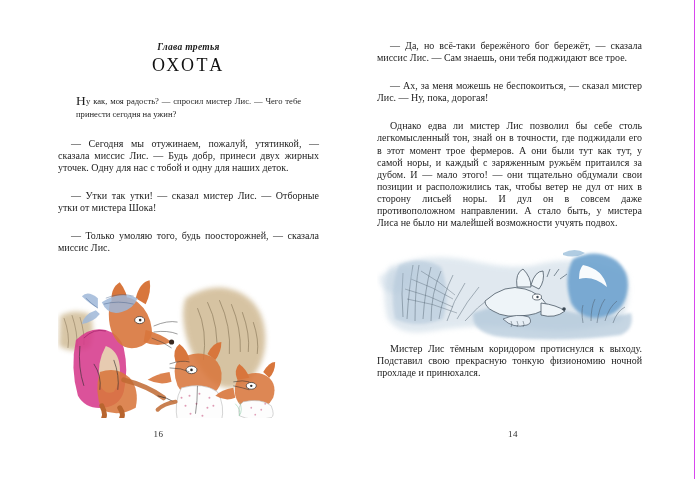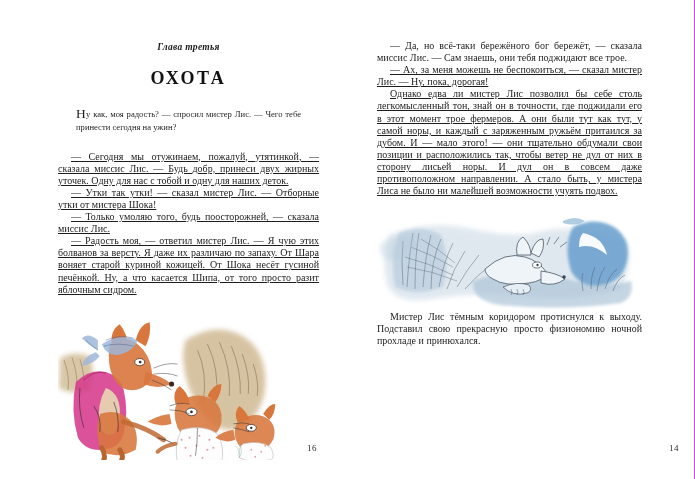--- a/index.html
+++ b/index.html
@@ -38,61 +38,61 @@
     font-style: italic;
     font-weight: bold;
     font-size: 9.5px;
     letter-spacing: 0.3px;
     margin: 18px 0 0 0;
     color: #1b1b1b;
   }
   .chapter-title {
     text-align: center;
     font-size: 18px;
-    font-weight: bold;
+    font-weight: normal;
     letter-spacing: 2.6px;
-    margin: 16px 0 0 0;
+    margin: 3px 0 0 0;
     color: #111111;
   }
 
   .body-text {
     margin: 0;
     font-size: 10px;
     line-height: 12.1px;
     text-align: justify;
     text-justify: inter-word;
     hyphens: auto;
     color: #1d1d1d;
   }
   .body-text.indent { text-indent: 13px; }
   .block-gap-top { margin-top: 16px; }
-  .para-tight { margin-top: 0; text-decoration: underline; }
+  .para-tight { margin-top: 16px; }
 
   .dropcap-line {
     margin: 18px;
     font-size: 8.6px;
     line-height: 12.1px;
     text-align: justify;
     text-indent: 0;
     color: #1d1d1d;
   }
   .dropcap {
     font-size: 13.5px;
     line-height: 1;
     font-weight: 500;
     vertical-align: -1.5px;
     letter-spacing: 0.2px;
   }
 
   .folio {
     position: absolute;
-    bottom: 26px;
+    bottom: 40px;
     left: 0;
     right: 0;
-    text-align: right;
+    text-align: center;
     font-size: 9px;
     color: #2a2a2a;
     letter-spacing: 0.5px;
     margin-top: 37px;
   }
   .page-left .folio  { padding-right: 30px; }
   .page-right .folio { padding-right: 15px; }
 
   .illus {
     position: relative;
@@ -116,21 +116,20 @@
     <p class="dropcap-line block-gap-top">
       <span class="dropcap">Н</span><span>у как, моя радость? — спросил мистер Лис. — Чего тебе принести сегодня на ужин?</span>
     </p>
 
     <p class="body-text indent para-tight">— Сегодня мы отужинаем, пожалуй, утятинкой, — сказала миссис Лис. — Будь добр, принеси двух жирных уточек. Одну для нас с тобой и одну для наших деток.</p>
 
     <p class="body-text indent para-tight">— Утки так утки! — сказал мистер Лис. — Отборные утки от мистера Шока!</p>
 
     <p class="body-text indent para-tight">— Только умоляю того, будь поосторожней, — сказала миссис Лис.</p>
 
-    <p class="body-text indent para-tight">— Радость моя, — ответил мистер Лис. — Я чую этих болванов за версту. Я даже их различаю по запаху. От Шара воняет старой куриной кожицей. От Шока несёт гусиной печёнкой. Ну, а что касается Шипа, от того просто разит яблочным сидром.</p>
 
     <div class="illus illus-foxes">
       <svg viewBox="0 0 262 150" xmlns="http://www.w3.org/2000/svg">
         <defs>
           <filter id="soft1" x="-25%" y="-25%" width="150%" height="150%">
             <feGaussianBlur stdDeviation="1.5"></feGaussianBlur>
           </filter>
           <filter id="soft2" x="-25%" y="-25%" width="150%" height="150%">
             <feGaussianBlur stdDeviation="2.6"></feGaussianBlur>
           </filter>
@@ -343,19 +342,19 @@
           <path d="M236 80 q4 -12 12 -16"></path>
           <path d="M206 80 q-2 -12 0 -18"></path>
         </g>
 
         <g filter="url(#nsoft)" opacity="0.35">
           <path d="M2 34 q18 -14 40 -8 q-4 18 -20 24 q-18 2 -20 -16 z" fill="#b3c8da"></path>
         </g>
       </svg>
     </div>
 
-    <p class="body-text indent">Мистер Лис тёмным коридором протиснулся к выходу. Подставил свою прекрасную просто физиономию ночной прохладе и принюхался.</p>
+    <p class="body-text indent">Мистер Лис тёмным коридором протиснулся к выходу. Подставил свою прекрасную тонкую физиономию ночной прохладе и принюхался.</p>
 
 
     <div class="folio">14</div>
   </div>
 
 </div>
 
 </body></html>

